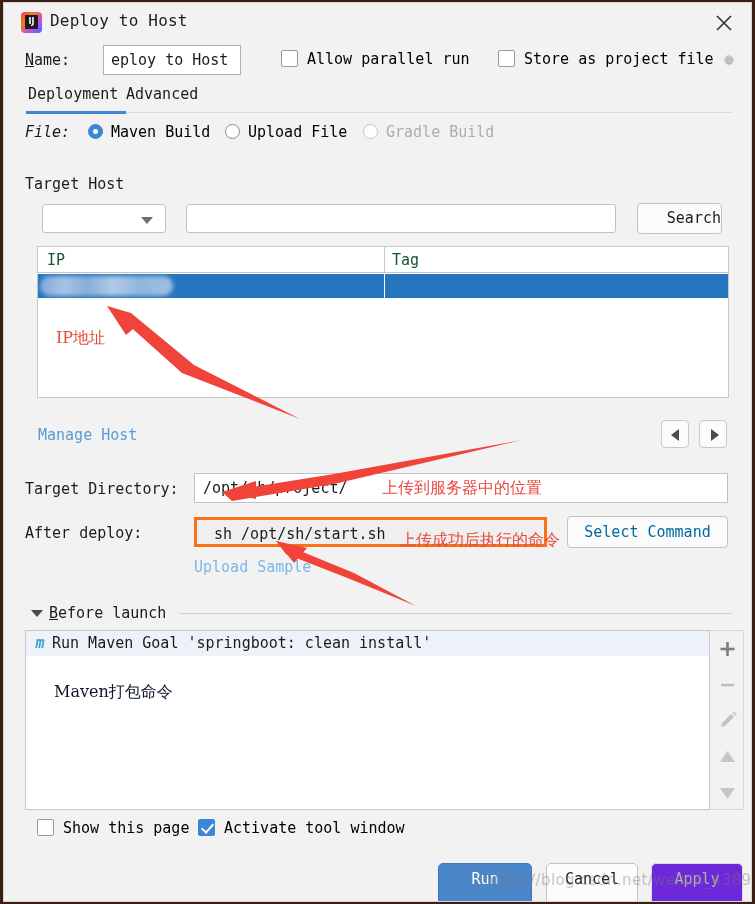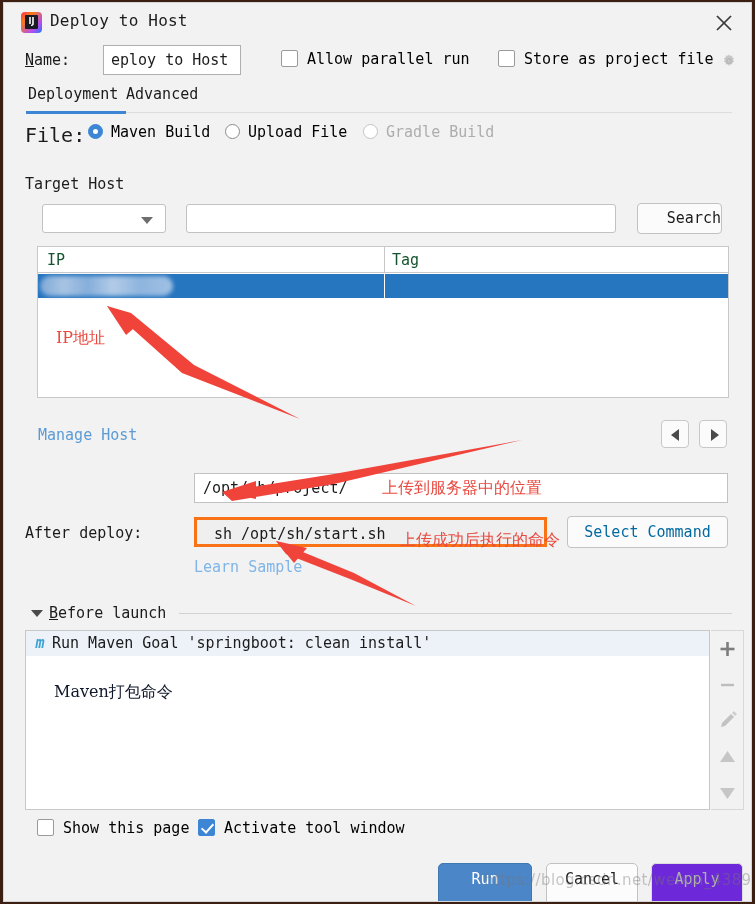--- a/index.html
+++ b/index.html
@@ -70,21 +70,21 @@
   
   .tabs { position:relative; height:36px; }
   .tab { position:absolute; top:2px; font-size:15px; color:#1b1b1b; cursor:pointer; }
   .tab-deployment { left:24px; }
   .tab-advanced { left:122px; }
   .tab-underline { position:absolute; left:22px; top:28px; width:100px; height:3px; background:#3d86d6; }
   .tab-rail { position:absolute; left:22px; top:29px; width:706px; height:1px; background:#dcdcdc; }
 
   
   .file-row { position:relative; height:28px; }
-  .file-label { position:absolute; left:21px; top:4px; font-size:20px; }
+  .file-label { position:absolute; left:21px; top:4px; font-size:15px;font-style:italic; }
   .radio { display:inline-block; width:15px; height:15px; border-radius:50%;
            border:1.5px solid #8c8c8c; background:#fff; vertical-align:-2px; margin-right:8px; }
   .radio.sel { border-color:#3d86d6; background:#3d86d6; position:relative; }
   .radio.sel:after { content:""; position:absolute; left:4px; top:4px; width:5px; height:5px;
                      border-radius:50%; background:#fff; }
   .radio.disabled { border-color:#c4c4c4; }
   .r-maven { position:absolute; left:84px; top:4px; font-size:15px; cursor:pointer; }
   .r-upload { position:absolute; left:221px; top:4px; font-size:15px; cursor:pointer; }
   .r-gradle { position:absolute; left:359px; top:4px; font-size:15px; color:#adadad; cursor:default; }
 
@@ -308,26 +308,27 @@
   </div>
 
   <div class="manage-host">Manage Host</div>
   <div class="navbtn prev">
       <span class="tri"></span>
     </div>
   <div class="navbtn next">
       <span class="tri"></span>
     </div>
 
+  <div class="lbl dir-label">Target Directory:</div>
   <div class="dir-field">/opt/sh/project/</div>
 
   <div class="lbl after-label">After deploy:</div>
   <div class="after-field">sh /opt/sh/start.sh</div>
   <div class="select-cmd">Select Command</div>
-  <div class="learn-sample">Learn Sample</div>
+  <div class="learn-sample">Upload Sample</div>
 
   <div class="bl-arrow"></div>
   <div class="lbl bl-title"><span class="u">B</span>efore launch</div>
   <div class="bl-rule"></div>
 
   <div class="bl-panel">
     <div class="bl-item">
       <span class="m-icon">m</span><span>Run Maven Goal 'springboot: clean install'</span>
     </div>
   </div>

